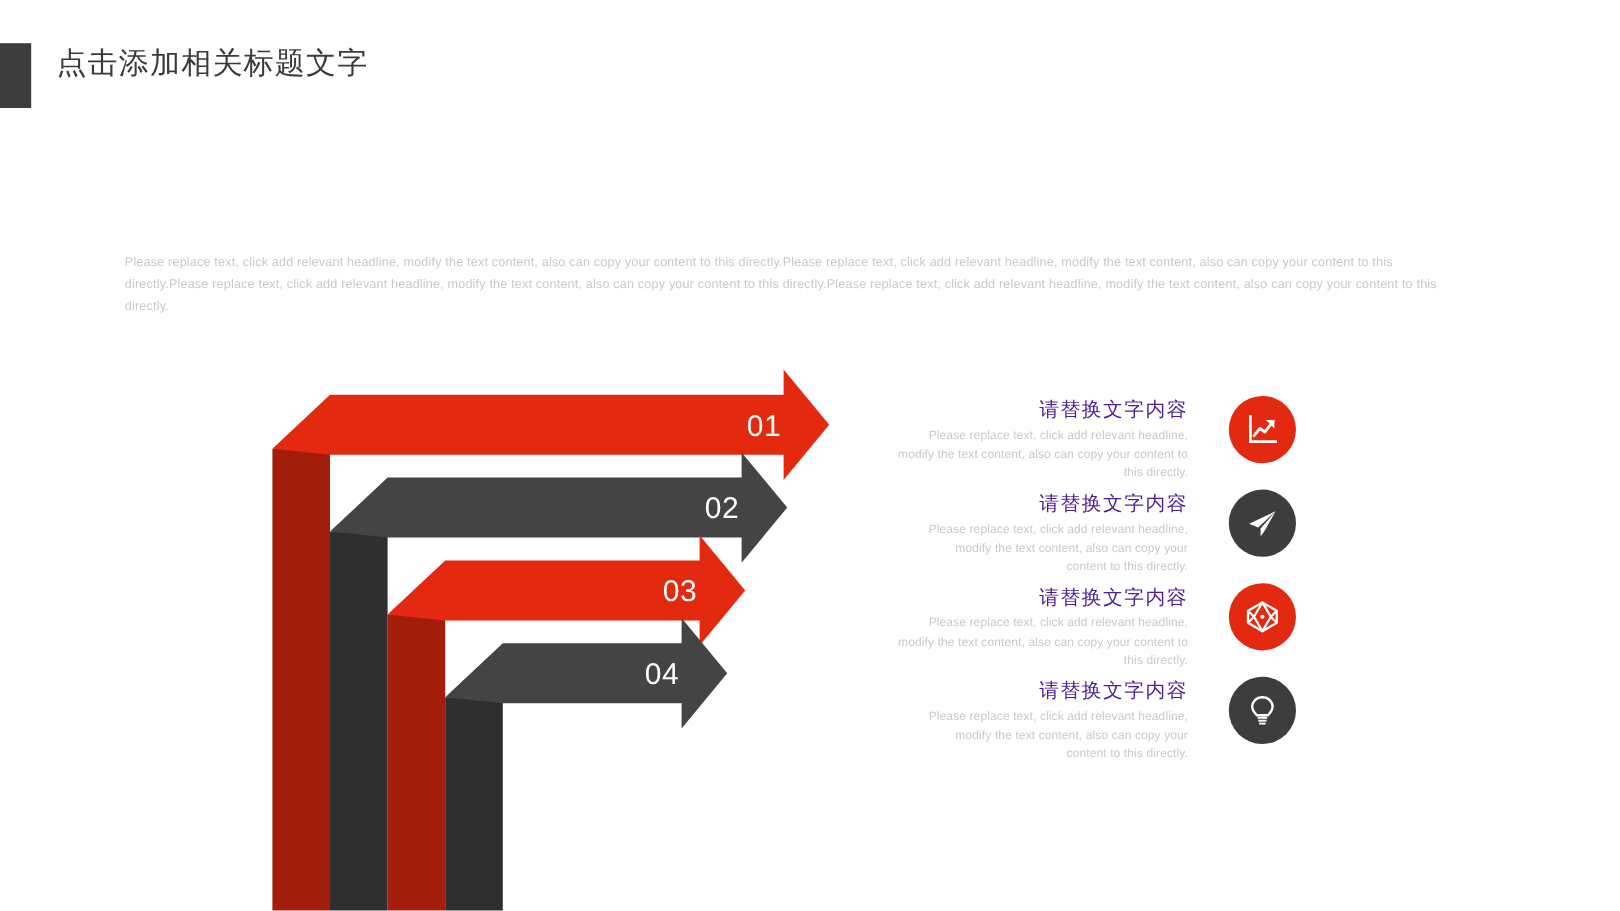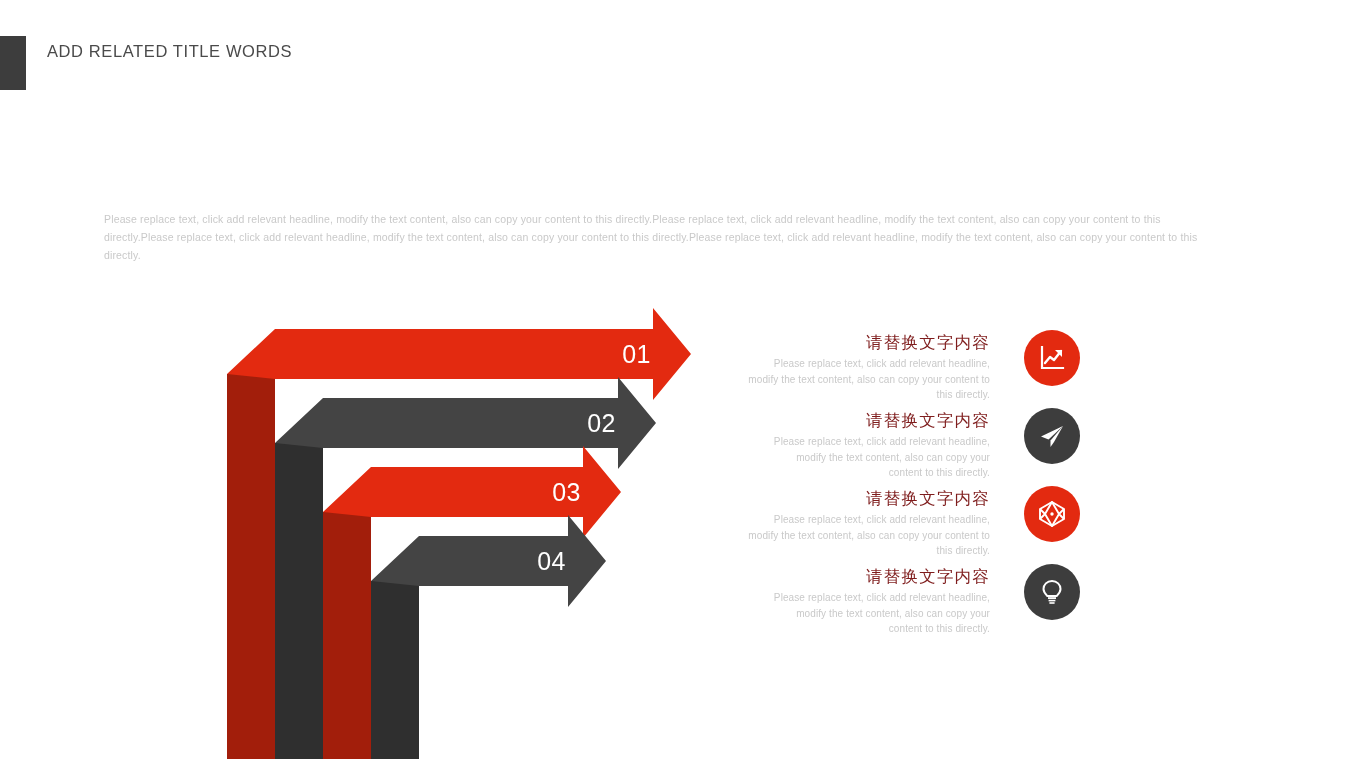--- a/index.html
+++ b/index.html
@@ -92,21 +92,21 @@
   }
   .info-row-text {
     position: absolute;
     right: 90px;
     top: 0;
     width: 243px;
     text-align: right;
   }
   .info-heading {
     font-size: 16.5px;
-    color: #7f1d1d;
+    color: #4c1d95;
     line-height: 24px;
     letter-spacing: 1.2px;
     white-space: nowrap;
   }
   .info-body {
     font-size: 10px;
     line-height: 15.5px;
     color: #c9c9c9;
     margin-top: 2px;
     letter-spacing: 0.1px;
@@ -123,21 +123,21 @@
     align-items: center;
     justify-content: center;
   }
   .info-icon svg { display: block; }
 </style>
 </head>
 <body>
 
 <div id="header-accent-bar"></div>
 <div id="header-text">
-  <div id="page-subtitle">ADD RELATED TITLE WORDS</div>
+  <div id="page-title">点击添加相关标题文字</div>
 </div>
 
 <div id="intro-paragraph">Please  replace text, click add relevant headline,  modify the text content, also can copy your content to this directly.Please replace text, click add relevant headline,  modify the text content, also can copy your content to this directly.Please replace text, click add relevant headline,  modify the text content, also can copy your content to this directly.Please replace text, click add relevant headline, modify the text content, also can copy your content to this directly.</div>
 
 <div id="arrow-diagram">
   <svg width="500" height="454" viewBox="0 0 500 454" xmlns="http://www.w3.org/2000/svg">
 
     <g>
 
       <rect x="14" y="69" width="48" height="385" fill="#A21E0B"></rect>

